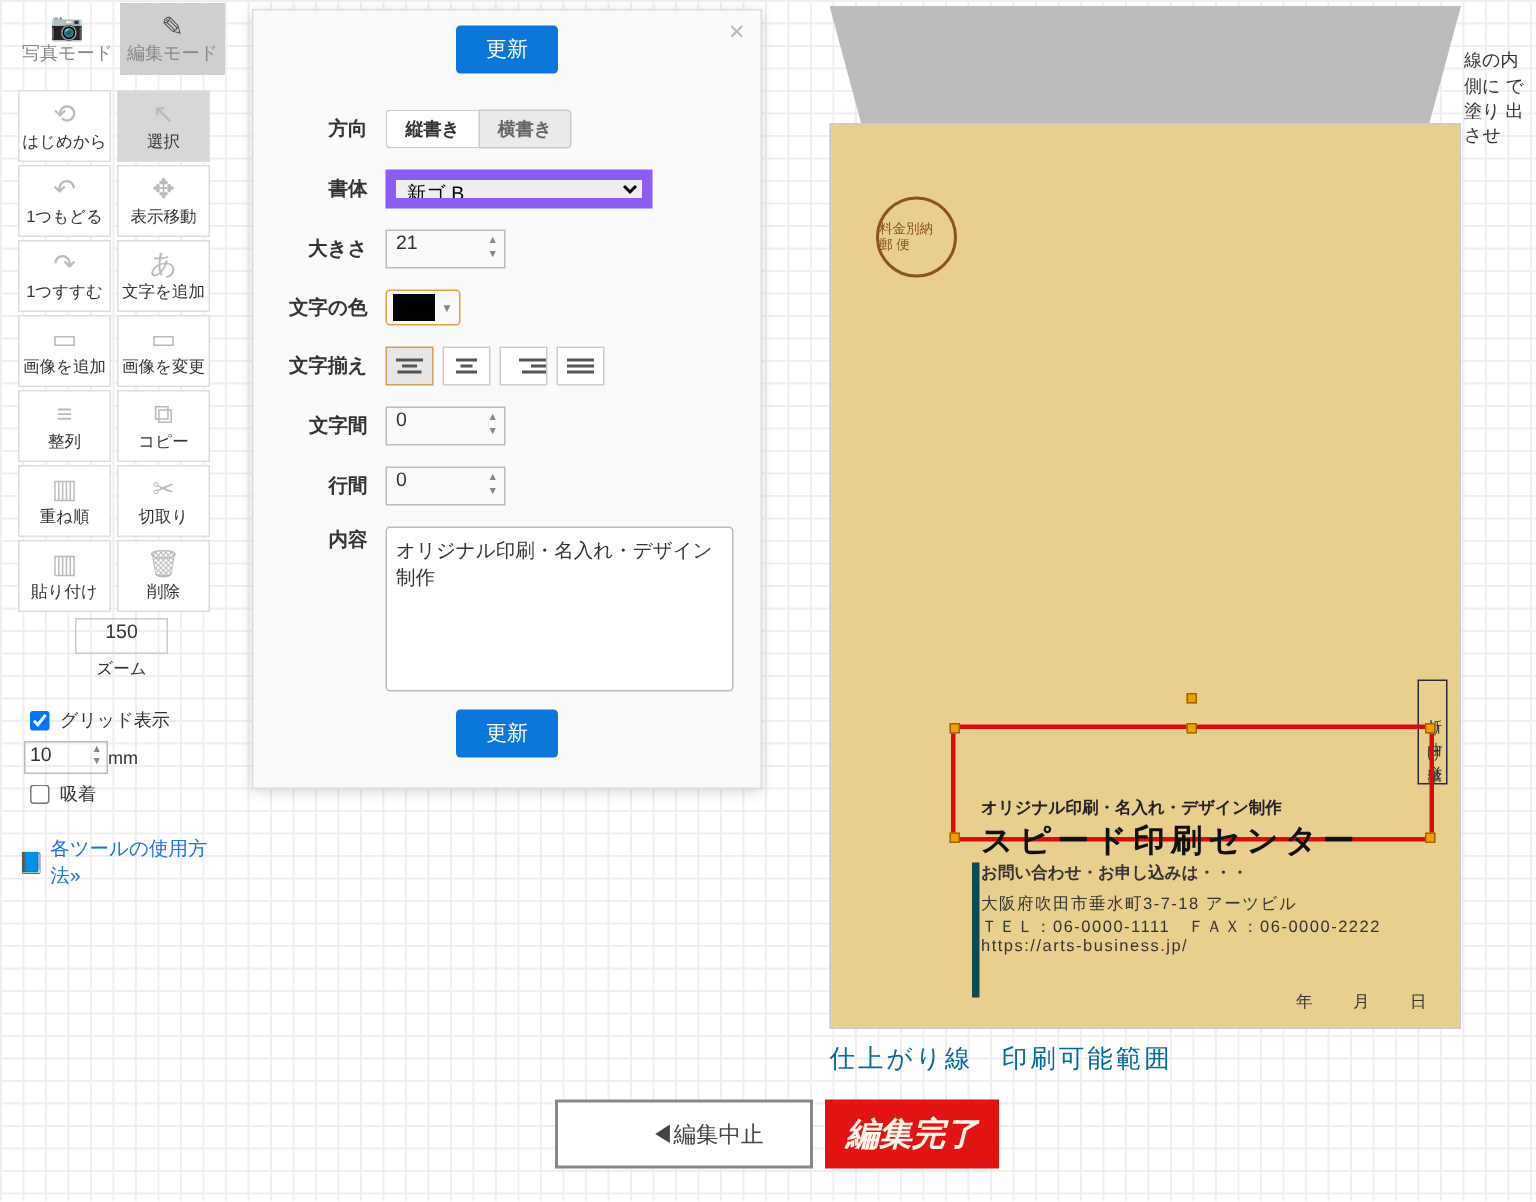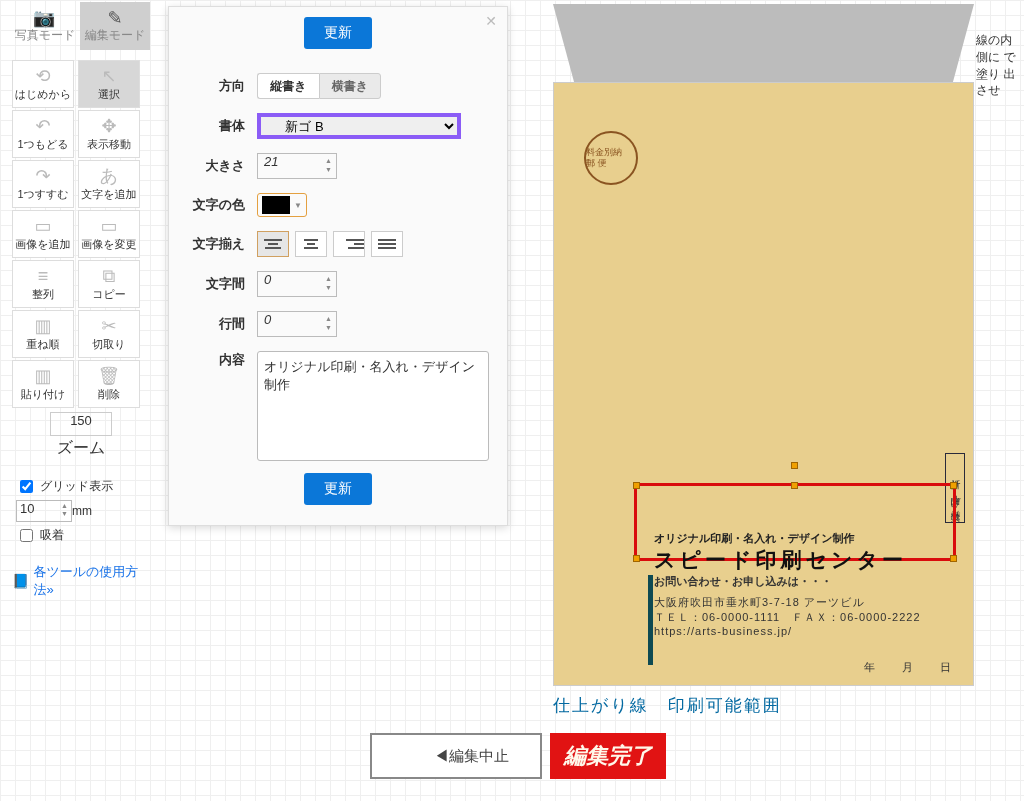--- a/index.html
+++ b/index.html
@@ -71,21 +71,21 @@
     margin-top:4px;
     display:flex; flex-direction:column;
     align-items:center;
   }
   .zoom-select {
     width:62px; height:24px;
     border:1px solid #ccc;
     text-align:center;
     font-size:13px;
   }
-  .zoom-label { font-size:16px; color:#333; margin-top:2px;}
+  .zoom-label { font-size:11px; color:#333; margin-top:2px;}
   .left-checkboxes {
     margin-top:10px;
     padding:4px;
     font-size:12px;
   }
   .left-checkboxes label { display:flex; align-items:center; gap:4px; margin:4px 0;}
   .grid-num-row { display:flex; align-items:center; gap:0;}
   .grid-num {
     width:56px; height:22px;
     border:1px solid #bbb; text-align:left; padding:0 3px;
@@ -159,32 +159,31 @@
     font-size:12px;
     background:#eaeaea;
     color:#666;
     cursor:pointer;
     font-weight:bold;
   }
   .pill:first-child{ border-right:none; border-radius:3px 0 0 3px;}
   .pill:last-child{ border-radius:0 3px 3px 0;}
   .pill.selected { background:#fff; color:#333;}
   .select-like {
-    width:204px; height:26px;
-    border:4px solid #8b5cf6;
-    font-size:13px;
-    padding:0 20px;
+    width:178px; height:26px;
+    border:7px solid #8b5cf6;
+    font-size:13px;
+    padding:0 3px;
   }
   .number-like {
     width:80px; height:26px;
     border:1px solid #bbb;
     font-size:13px;
     padding:0 6px;
     position:relative;
-    font-style:italic;
   }
   .number-like::after{
     content:"▲\A▼";
     white-space:pre;
     position:absolute; right:4px; top:2px;
     font-size:7px; line-height:9px; color:#888;
   }
   .color-swatch {
     display:flex; align-items:center;
     border:1px solid #e4a040;

